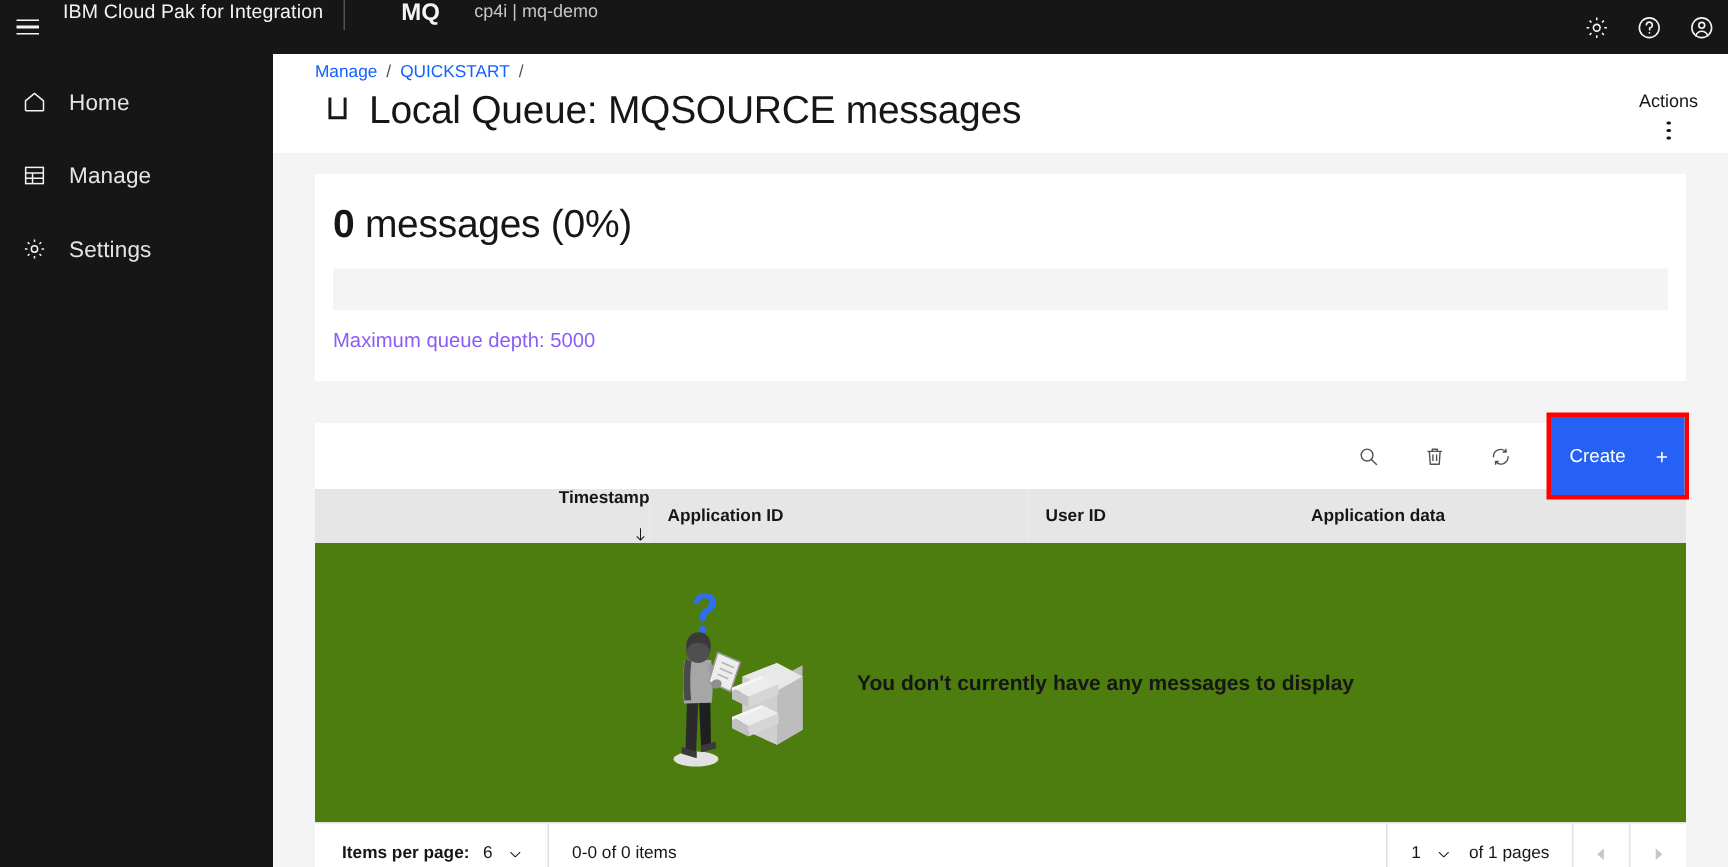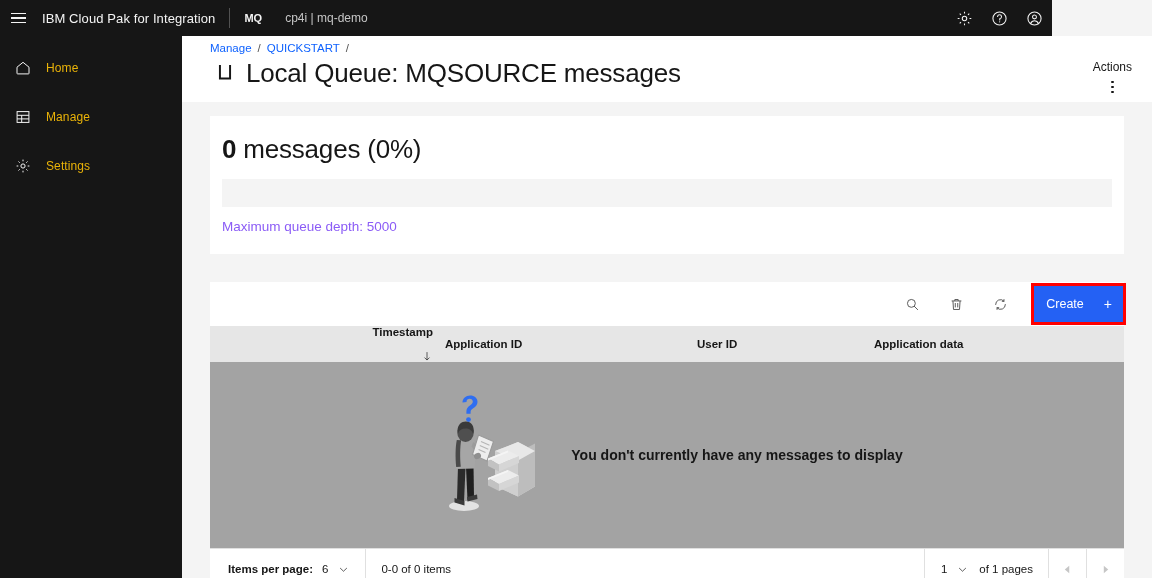--- a/index.html
+++ b/index.html
@@ -6,38 +6,38 @@
   html, body {
     width: 1152px; height: 578px;
     font-family: "Liberation Sans", sans-serif;
     background: #f4f4f4;
     overflow: hidden;
   }
 
   
   .topbar {
     position: absolute; top: 0; left: 0;
-    width: 1052px; height: 36px;
+    width: 1152px; height: 36px;
     background: #161616;
-    display: flex; align-items: center;
+    display: flex; 
     color: #f4f4f4;
     z-index: 30;
   }
   .hamburger {
     width: 36px; height: 36px;
     display: flex; flex-direction: column; align-items: center; justify-content: center;
     gap: 3px; cursor: pointer;
   }
   .hamburger span { display: block; width: 15px; height: 1.6px; background: #f4f4f4; }
   .brand {
     font-size: 13px; color: #f4f4f4; letter-spacing: .1px;
     padding-left: 6px; white-space: nowrap;
   }
   .hdr-divider { width: 1px; height: 20px; background: #525252; margin: 0 14px; }
-  .hdr-mq { font-size: 11px; font-weight: 700; color: #f4f4f4; }
+  .hdr-mq { font-size: 16px; font-weight: 700; color: #f4f4f4; margin-left: 23px; }
   .hdr-ctx { font-size: 12px; color: #c6c6c6; margin-left: 23px; white-space: nowrap; }
   .hdr-right { margin-left: auto; display: flex; align-items: center; height: 36px; }
   .hdr-icon {
     width: 35px; height: 36px; display: flex; align-items: center; justify-content: center;
     cursor: pointer;
   }
   .hdr-icon svg { display: block; }
 
   
   .sidenav {
@@ -49,21 +49,21 @@
   .nav-item {
     height: 34px; display: flex; align-items: center;
     padding-left: 0; cursor: pointer; color: #f4f4f4;
     margin-top: 15px;
   }
   .nav-item:first-child { margin-top: 15px; }
   .nav-ico {
     width: 46px; display: flex; align-items: center; justify-content: center;
     flex: 0 0 46px;
   }
-  .nav-label { font-size: 12px; color: #eab308; letter-spacing: .1px; }
+  .nav-label { font-size: 15px; color: #e5e5e5; letter-spacing: .1px; }
 
   
   .main {
     position: absolute; top: 36px; left: 182px;
     width: 970px; height: 542px;
     background: #f4f4f4;
     overflow: hidden;
   }
   .page-head {
     background: #ffffff;
@@ -117,21 +117,21 @@
     width: 44px; height: 44px; display: flex; align-items: center; justify-content: center;
     cursor: pointer;
   }
   .create-btn-outline {
     border: 3px solid #ff0000;
     margin-left: 9px; margin-right: -2px;
     display: flex;
   }
   .create-btn {
     background: #2461f4;
-    height: 36px; min-width: 80px;
+    height: 52px; min-width: 80px;
     display: flex; align-items: center; justify-content: space-between;
     padding: 0 11px 0 12px;
     color: #ffffff; font-size: 12.5px; cursor: pointer; gap: 20px;
   }
   .create-plus { font-size: 14px; line-height: 1; color: #ffffff; }
 
   .tbl { width: 100%; border-collapse: collapse; }
   .tbl thead th {
     background: #e6e6e6;
     height: 34px;
@@ -139,21 +139,21 @@
     text-align: left; padding: 0 0 0 12px;
     white-space: nowrap;
   }
   .th-inner { display: flex; align-items: flex-end; gap: 12px; flex-direction: column; }
   .sort-arrow { display: inline-flex; }
 
   .empty-area {
     height: 186px;
     display: flex; align-items: center; justify-content: center;
     gap: 30px;
-    background: #a3a3a3;
+    background: #4d7c0f;
   }
   .empty-illo { width: 110px; height: 130px; flex: 0 0 110px; }
   .empty-text { font-size: 14px; font-weight: 700; color: #161616; }
 
   
   .pagination {
     display: flex; align-items: center; height: 41px;
     border-top: 1px solid #e0e0e0; background: #ffffff;
     font-size: 11.5px; color: #161616;
   }

